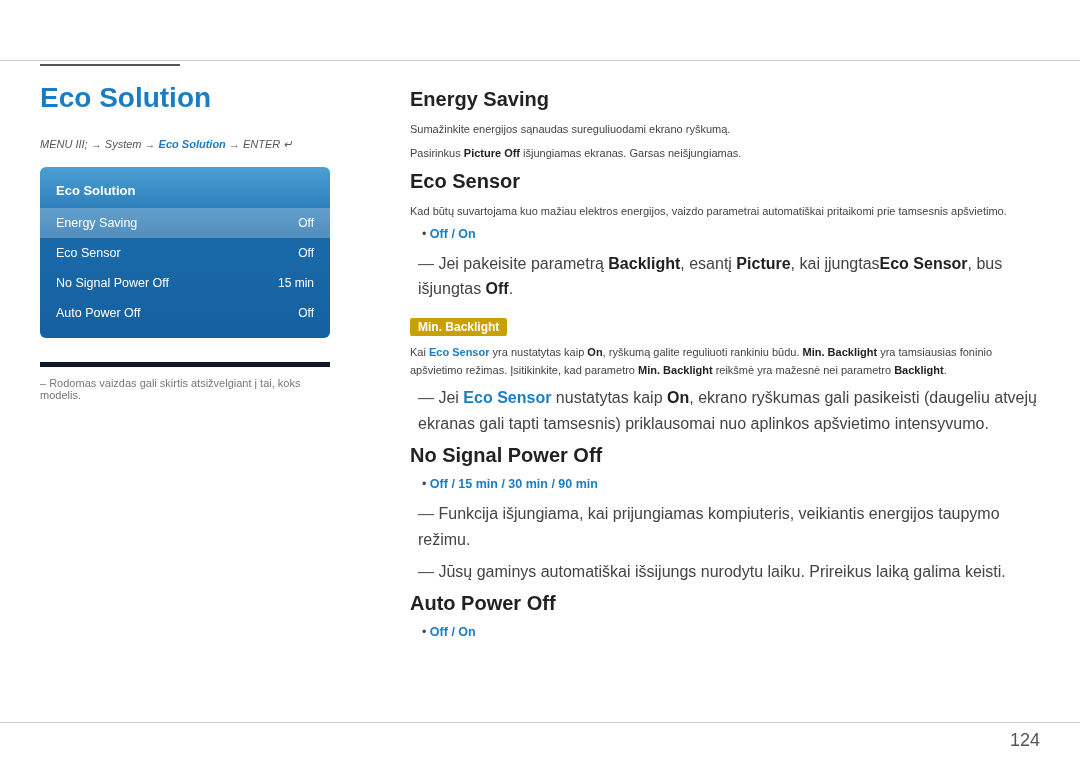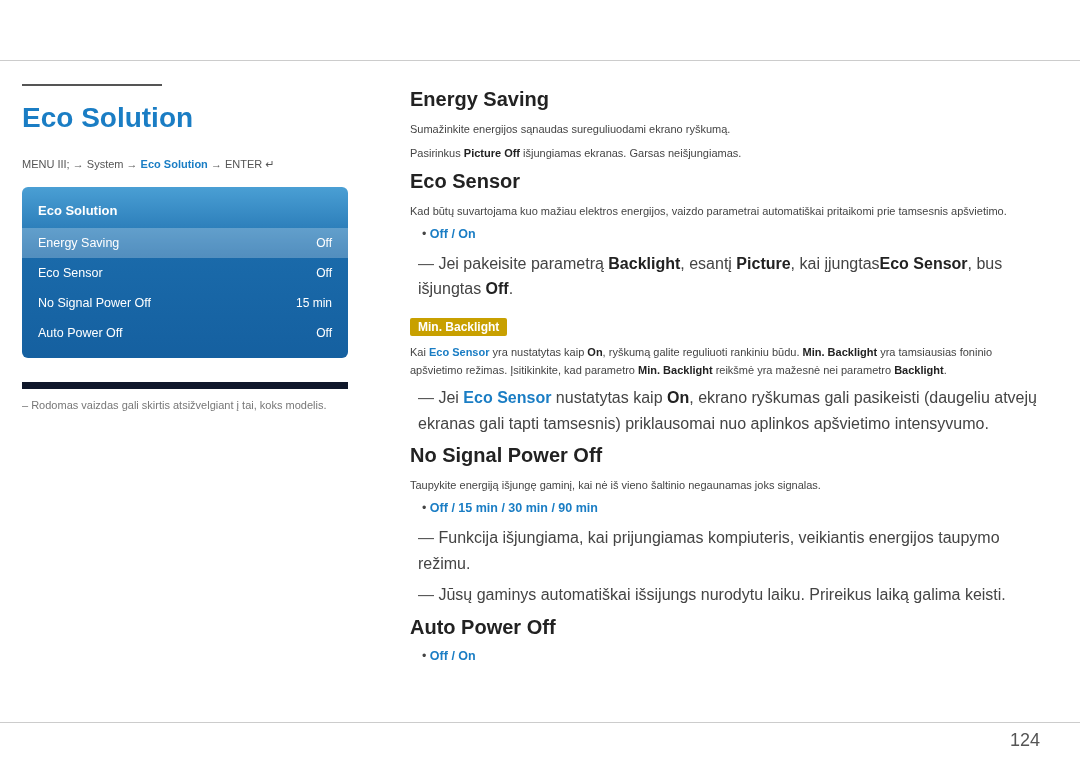--- a/index.html
+++ b/index.html
@@ -23,37 +23,38 @@
     .bottom-line {
       position: absolute;
       bottom: 40px;
       left: 0;
       right: 0;
       height: 1px;
       background: #ccc;
     }
     .left-panel {
       position: absolute;
-      top: 64px;
+      top: 44px;
       left: 0;
       width: 370px;
       bottom: 40px;
-      padding: 20px 22px;
+      padding: 20px 40px;
     }
     .page-title {
       font-size: 28px;
       font-weight: bold;
       color: #1a7dc4;
       margin-bottom: 24px;
       margin-top: 10px;
     }
     .breadcrumb {
       font-size: 11px;
       color: #555;
       margin-bottom: 16px;
+      font-style: italic;
     }
     .breadcrumb .eco-crumb {
       color: #1a7dc4;
       font-weight: bold;
     }
     .menu-box {
       background: linear-gradient(180deg, #4a9fd4 0%, #1a6aaa 40%, #1560a0 100%);
       border-radius: 6px;
       padding: 10px 0;
       margin-bottom: 24px;
@@ -74,21 +75,21 @@
     }
     .menu-item.active {
       background: rgba(255,255,255,0.25);
     }
     .menu-item .item-label { }
     .menu-item .item-value {
       color: #fff;
       font-size: 12px;
     }
     .note-section {
-      border-top: 7px solid #0f172a;
+      border-top: 5px solid #0f172a;
       padding-top: 10px;
       margin-top: 24px;
     }
     .note-text {
       font-size: 11px;
       color: #777;
     }
     .divider-left {
       width: 140px;
       height: 2px;
@@ -224,21 +225,20 @@
   </ul>
   <p class="dash-note">Jei pakeisite parametrą <span class="highlight-dark">Backlight</span>, esantį <span class="highlight-dark">Picture</span>, kai įjungtas<span class="highlight-dark">Eco Sensor</span>, bus išjungtas <span class="highlight-dark">Off</span>.</p>
 
   
   <div class="min-backlight-badge">Min. Backlight</div>
   <p class="section-body">Kai <span class="highlight-blue">Eco Sensor</span> yra nustatytas kaip <span class="highlight-dark">On</span>, ryškumą galite reguliuoti rankiniu būdu. <span class="highlight-dark">Min. Backlight</span> yra tamsiausias foninio apšvietimo režimas. Įsitikinkite, kad parametro <span class="highlight-dark">Min. Backlight</span> reikšmė yra mažesnė nei parametro <span class="highlight-dark">Backlight</span>.</p>
   <p class="dash-note">Jei <span class="highlight-blue">Eco Sensor</span> nustatytas kaip <span class="highlight-dark">On</span>, ekrano ryškumas gali pasikeisti (daugeliu atvejų ekranas gali tapti tamsesnis) priklausomai nuo aplinkos apšvietimo intensyvumo.</p>
 
   
   <h2 class="section-title">No Signal Power Off</h2>
-  <p class="section-body">Taupykite energiją išjungę gaminį, kai nė iš vieno šaltinio negaunamas joks signalas.</p>
   <ul class="bullet-list">
     <li><span class="highlight-blue">Off / 15 min / 30 min / 90 min</span></li>
   </ul>
   <p class="dash-note">Funkcija išjungiama, kai prijungiamas kompiuteris, veikiantis energijos taupymo režimu.</p>
   <p class="dash-note">Jūsų gaminys automatiškai išsijungs nurodytu laiku. Prireikus laiką galima keisti.</p>
 
   
   <h2 class="section-title">Auto Power Off</h2>
   <ul class="bullet-list">
     <li><span class="highlight-blue">Off / On</span></li>

